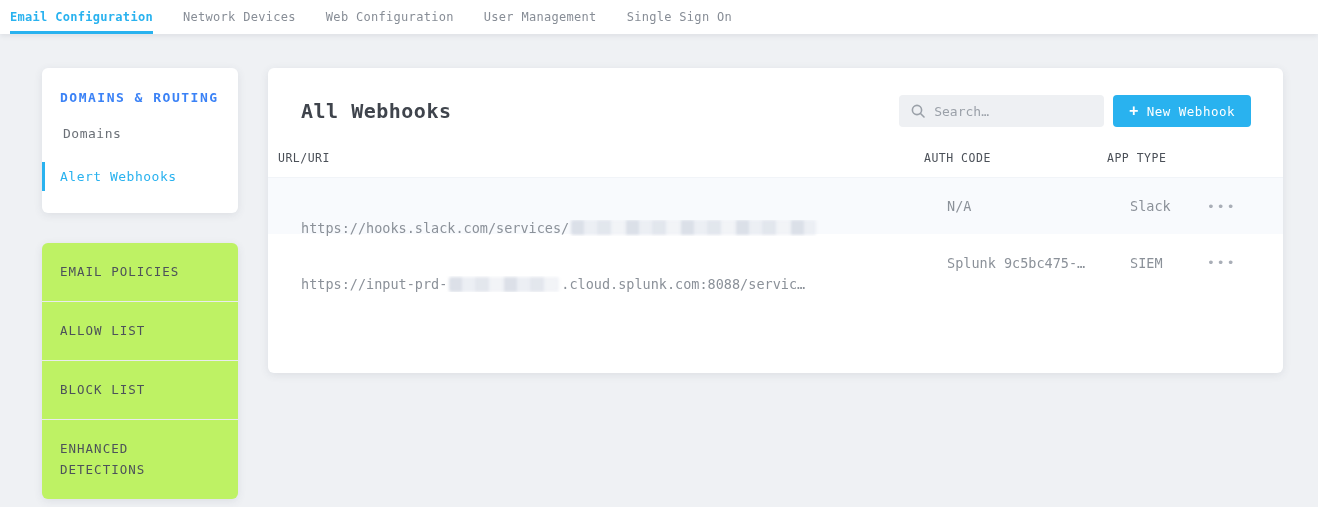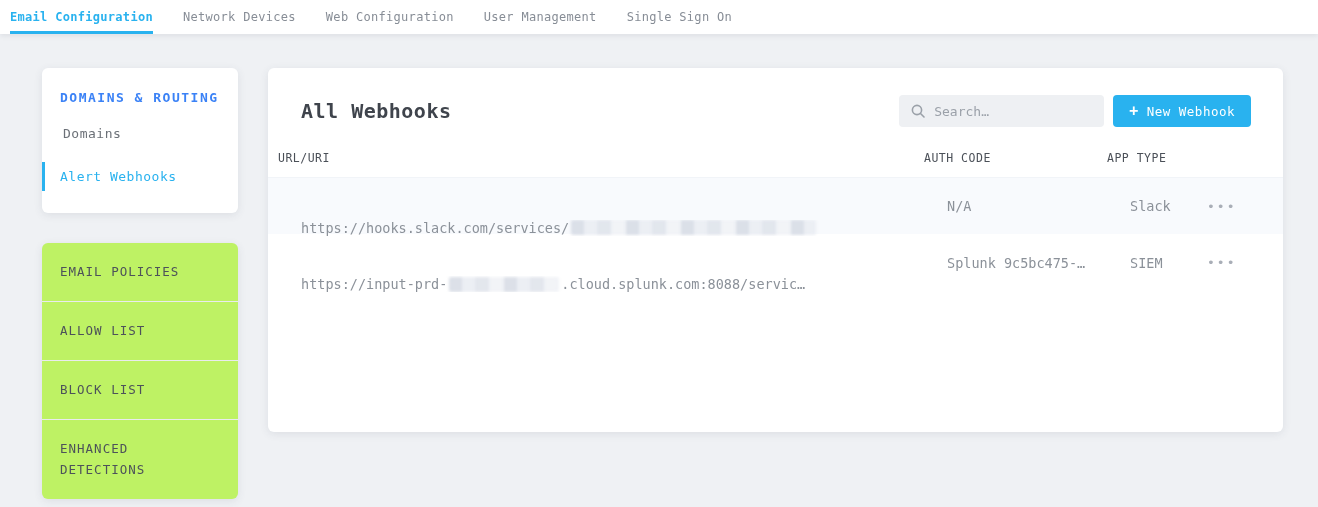--- a/index.html
+++ b/index.html
@@ -64,21 +64,21 @@
     padding:18px 18px 19px 18px;
     font-size:12.5px; letter-spacing:1px; color:#4d525a;
     border-bottom:1px solid #e9ebee;
     cursor:pointer; line-height:21px;
   }
   .section-item:last-child { border-bottom:none; }
   .section-item .wrap-narrow { display:block; width:125px; }
 
   
   .panel {
-    position:absolute; left:268px; top:68px; width:1015px; height:364px;
+    position:absolute; left:268px; top:68px; width:1015px; height:305px;
     background:#ffffff; border-radius:6px;
     box-shadow:0 2px 8px rgba(60,70,90,.10);
   }
   .panel-header {
     display:flex; align-items:center; justify-content:space-between;
     padding:27px 32px 24px 33px;
   }
   .panel-title {
     font-size:20px; font-weight:bold; color:#3f444c; letter-spacing:.5px;
   }

